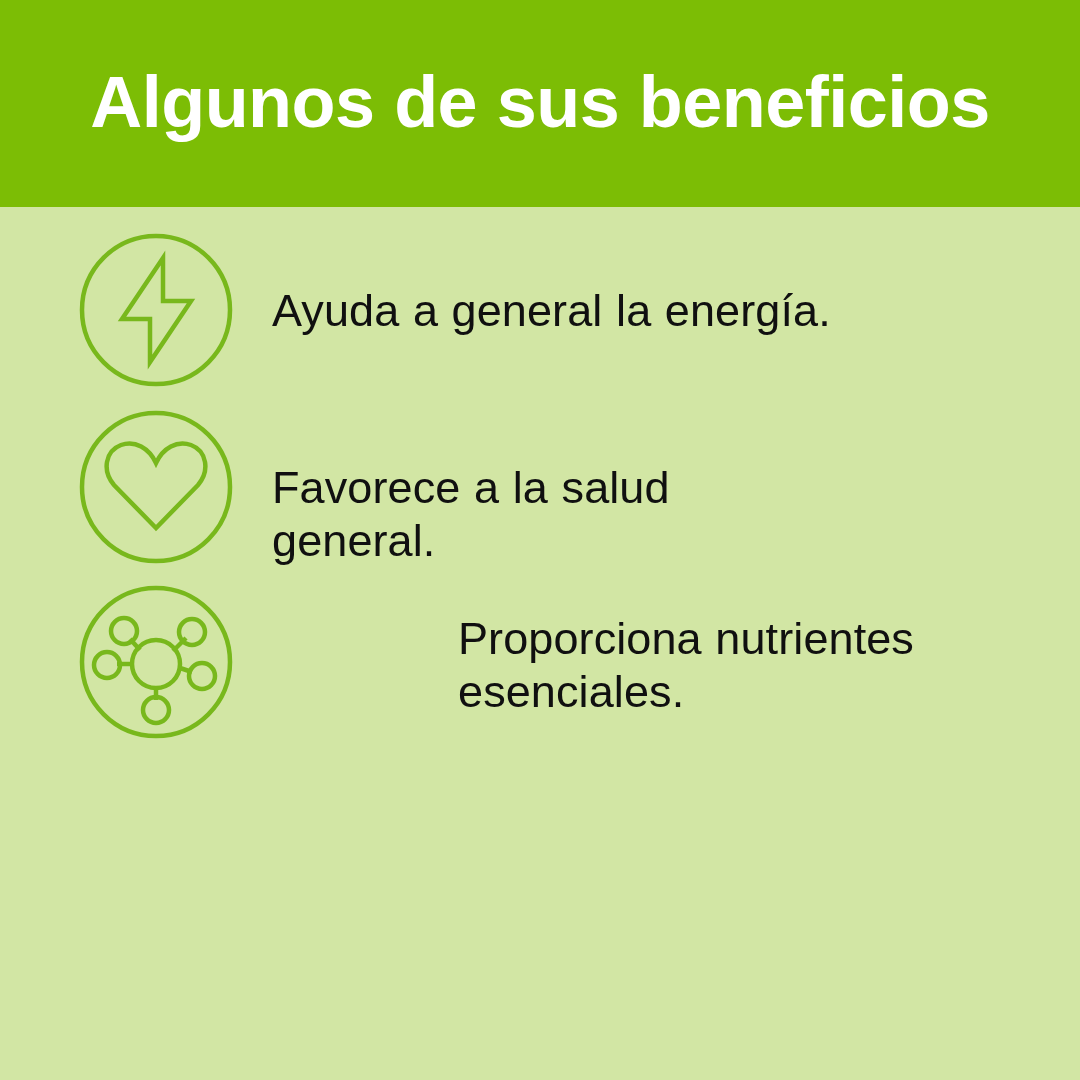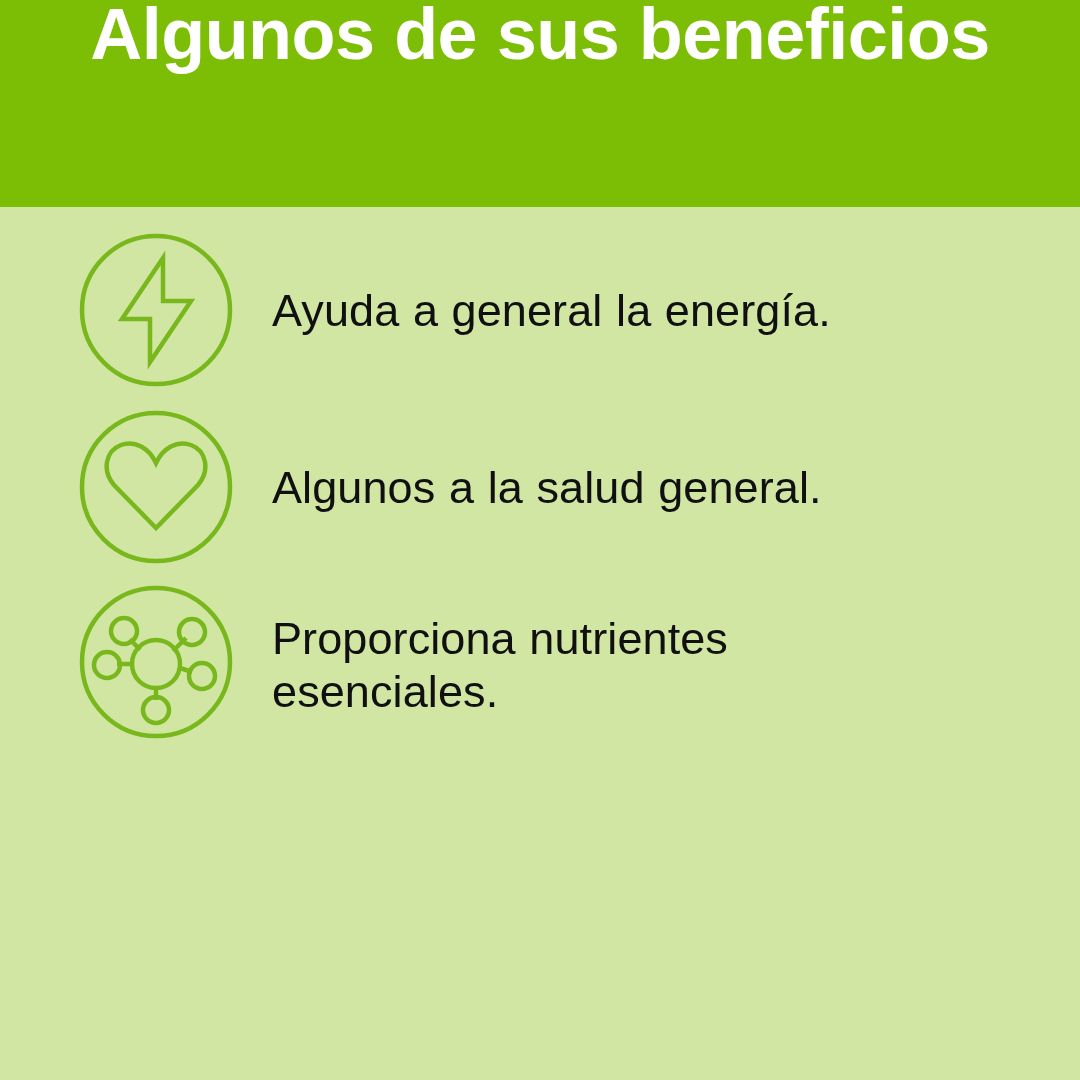--- a/index.html
+++ b/index.html
@@ -25,21 +25,21 @@
 
   
   .header-band {
     position: absolute;
     left: 0;
     top: 0;
     width: 1080px;
     height: 207px;
     background: #7cbd05;
     display: flex;
-    align-items: flex-start;
+    align-items: center;
     justify-content: center;
   }
 
   .header-title {
     color: #ffffff;
     font-family: "Liberation Sans", sans-serif;
     font-size: 72px;
     font-weight: 700;
     letter-spacing: -0.5px;
     line-height: 1;
@@ -61,21 +61,21 @@
   .benefit-row {
     position: absolute;
     left: 78px;
     width: 940px;
     display: flex;
     align-items: flex-start;
   }
 
   .benefit-row.row-0 { top: 25px; }
   .benefit-row.row-1 { top: 202px; }
-  .benefit-row.row-2 { top: 377px; }
+  .benefit-row.row-2 { top: 377px; justify-content: space-between; }
 
   .benefit-icon {
     flex: 0 0 auto;
     width: 156px;
     height: 156px;
     display: block;
   }
 
   .benefit-icon svg {
     display: block;
@@ -121,21 +121,21 @@
       <div class="benefit-text">Ayuda a general la energía.</div>
     </div>
 
     <div class="benefit-row row-1">
       <span class="benefit-icon">
         <svg viewBox="0 0 156 156" xmlns="http://www.w3.org/2000/svg">
           <circle cx="78" cy="78" r="74" fill="none" stroke="#78b81c" stroke-width="4.5"></circle>
           <path d="M78 119 L36 76 C24 62 27 42 43 36 C57 31 71 39 78 54 C85 39 99 31 113 36 C129 42 132 62 120 76 Z" fill="none" stroke="#78b81c" stroke-width="4.5" stroke-linejoin="miter" stroke-linecap="butt"></path>
         </svg>
       </span>
-      <div class="benefit-text">Algunos a la salud general.</div>
+      <div class="benefit-text">Favorece a la salud general.</div>
     </div>
 
     <div class="benefit-row row-2">
       <span class="benefit-icon">
         <svg viewBox="0 0 156 156" xmlns="http://www.w3.org/2000/svg">
           <circle cx="78" cy="78" r="74" fill="none" stroke="#78b81c" stroke-width="4.5"></circle>
 
           <line x1="62" y1="66" x2="52" y2="55" stroke="#78b81c" stroke-width="4.5"></line>
           <line x1="95" y1="67" x2="108" y2="54" stroke="#78b81c" stroke-width="4.5"></line>
           <line x1="54" y1="80" x2="39" y2="80" stroke="#78b81c" stroke-width="4.5"></line>

